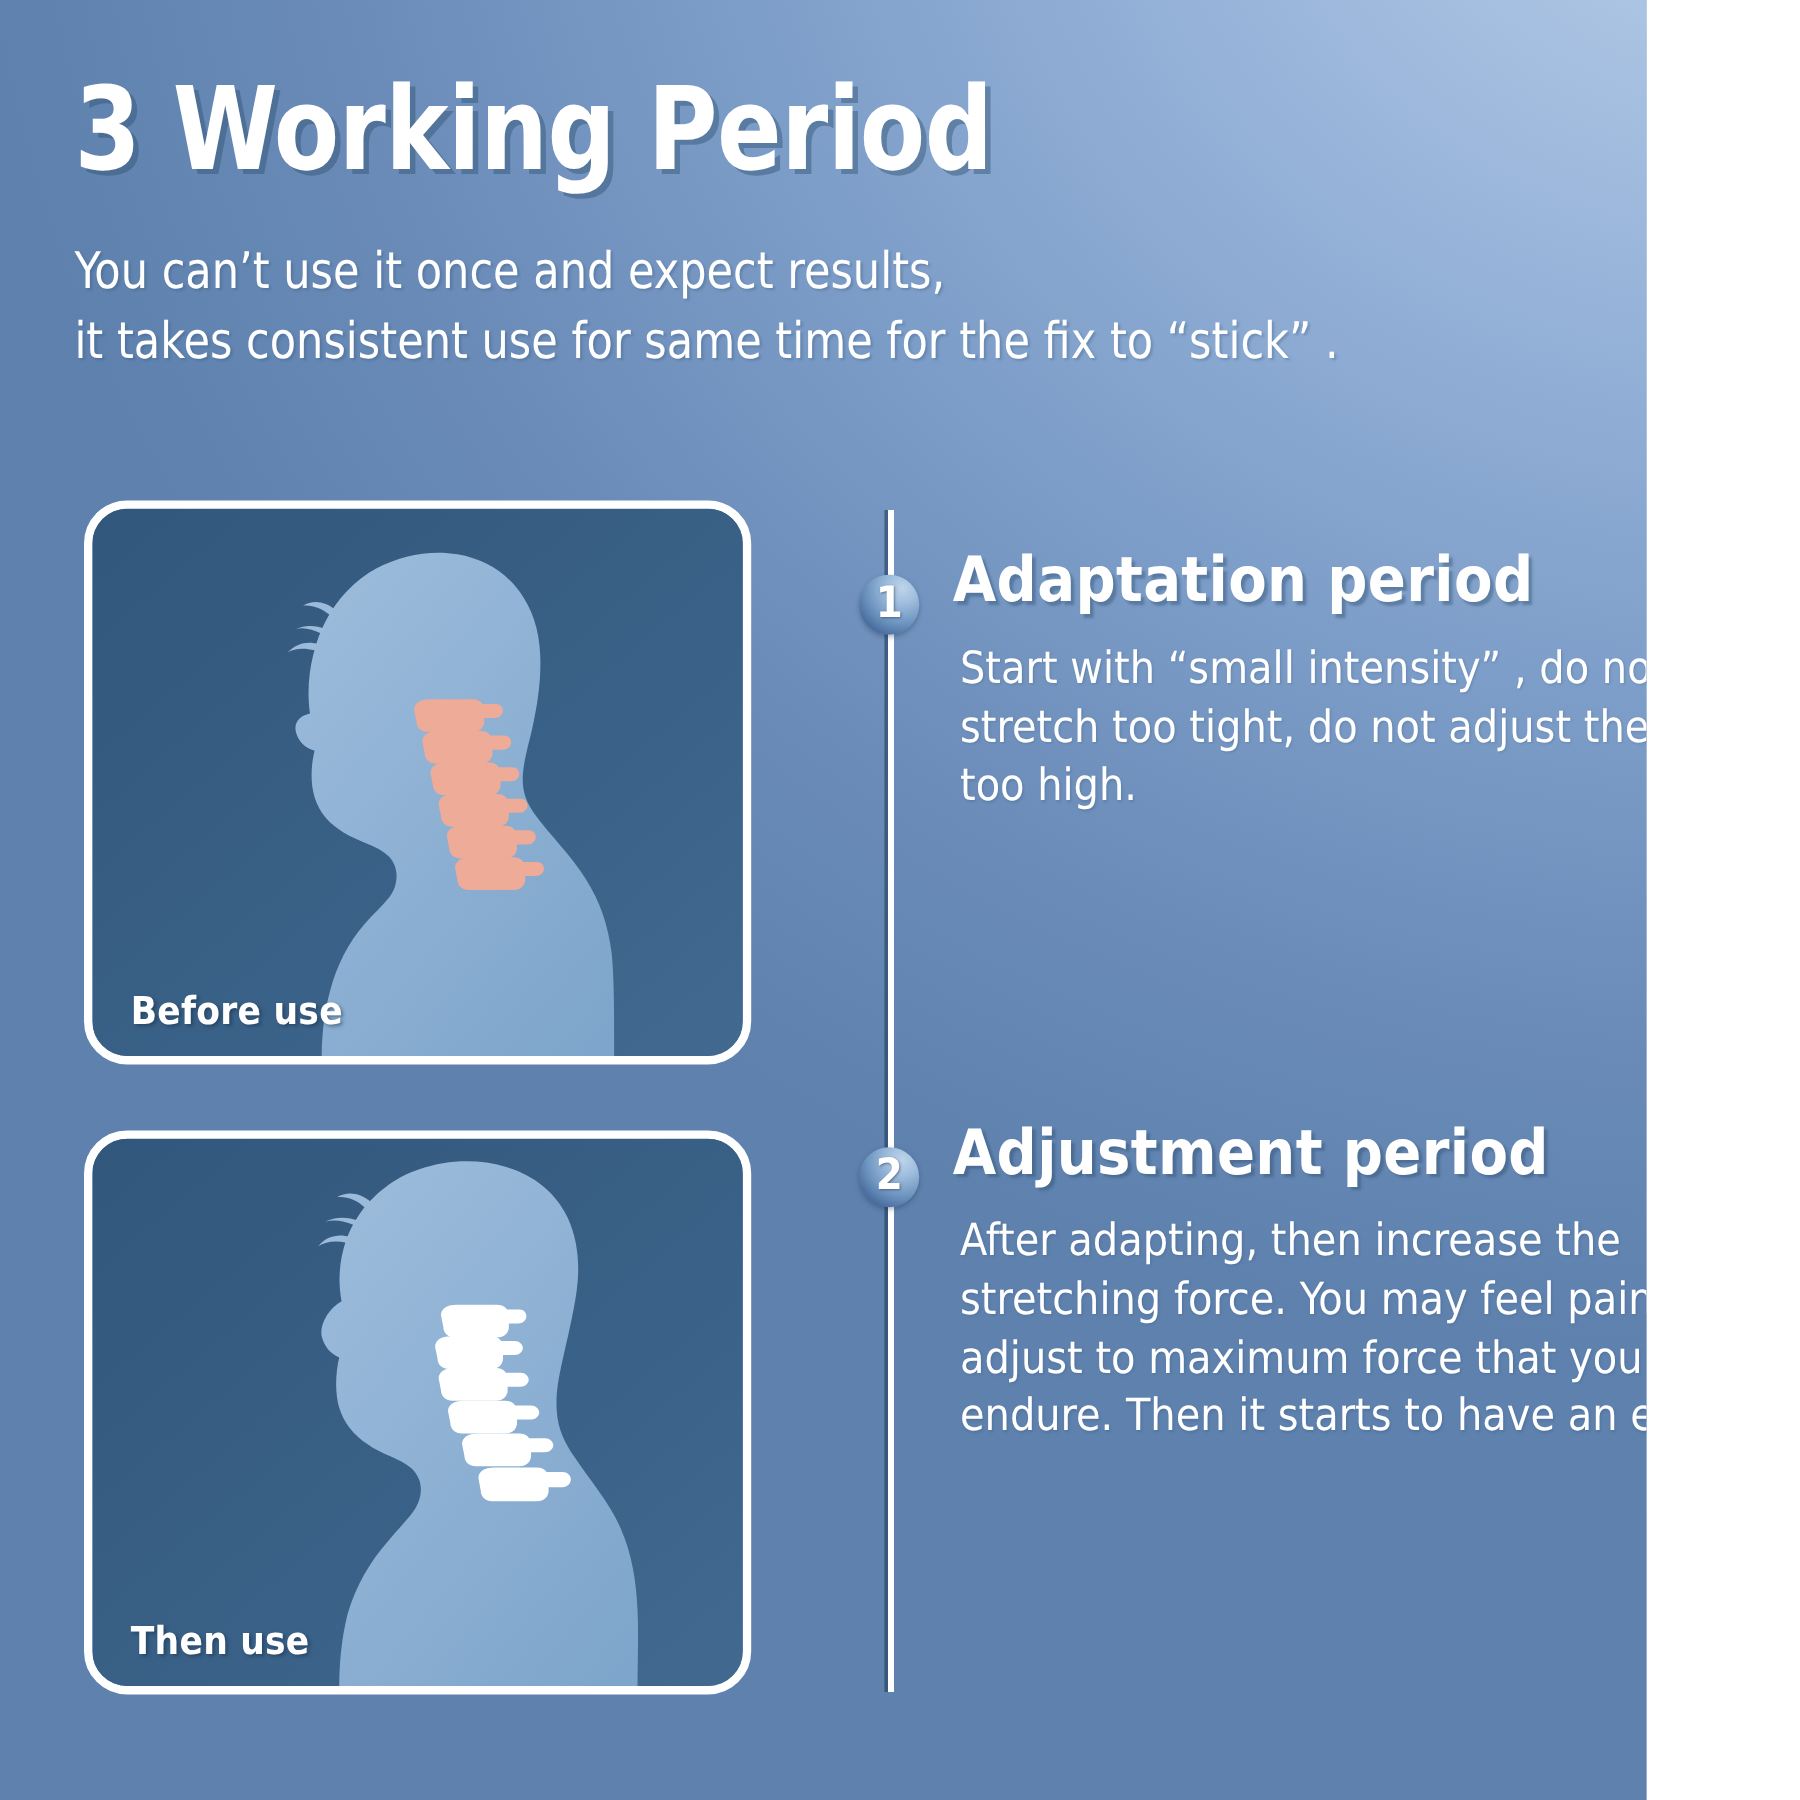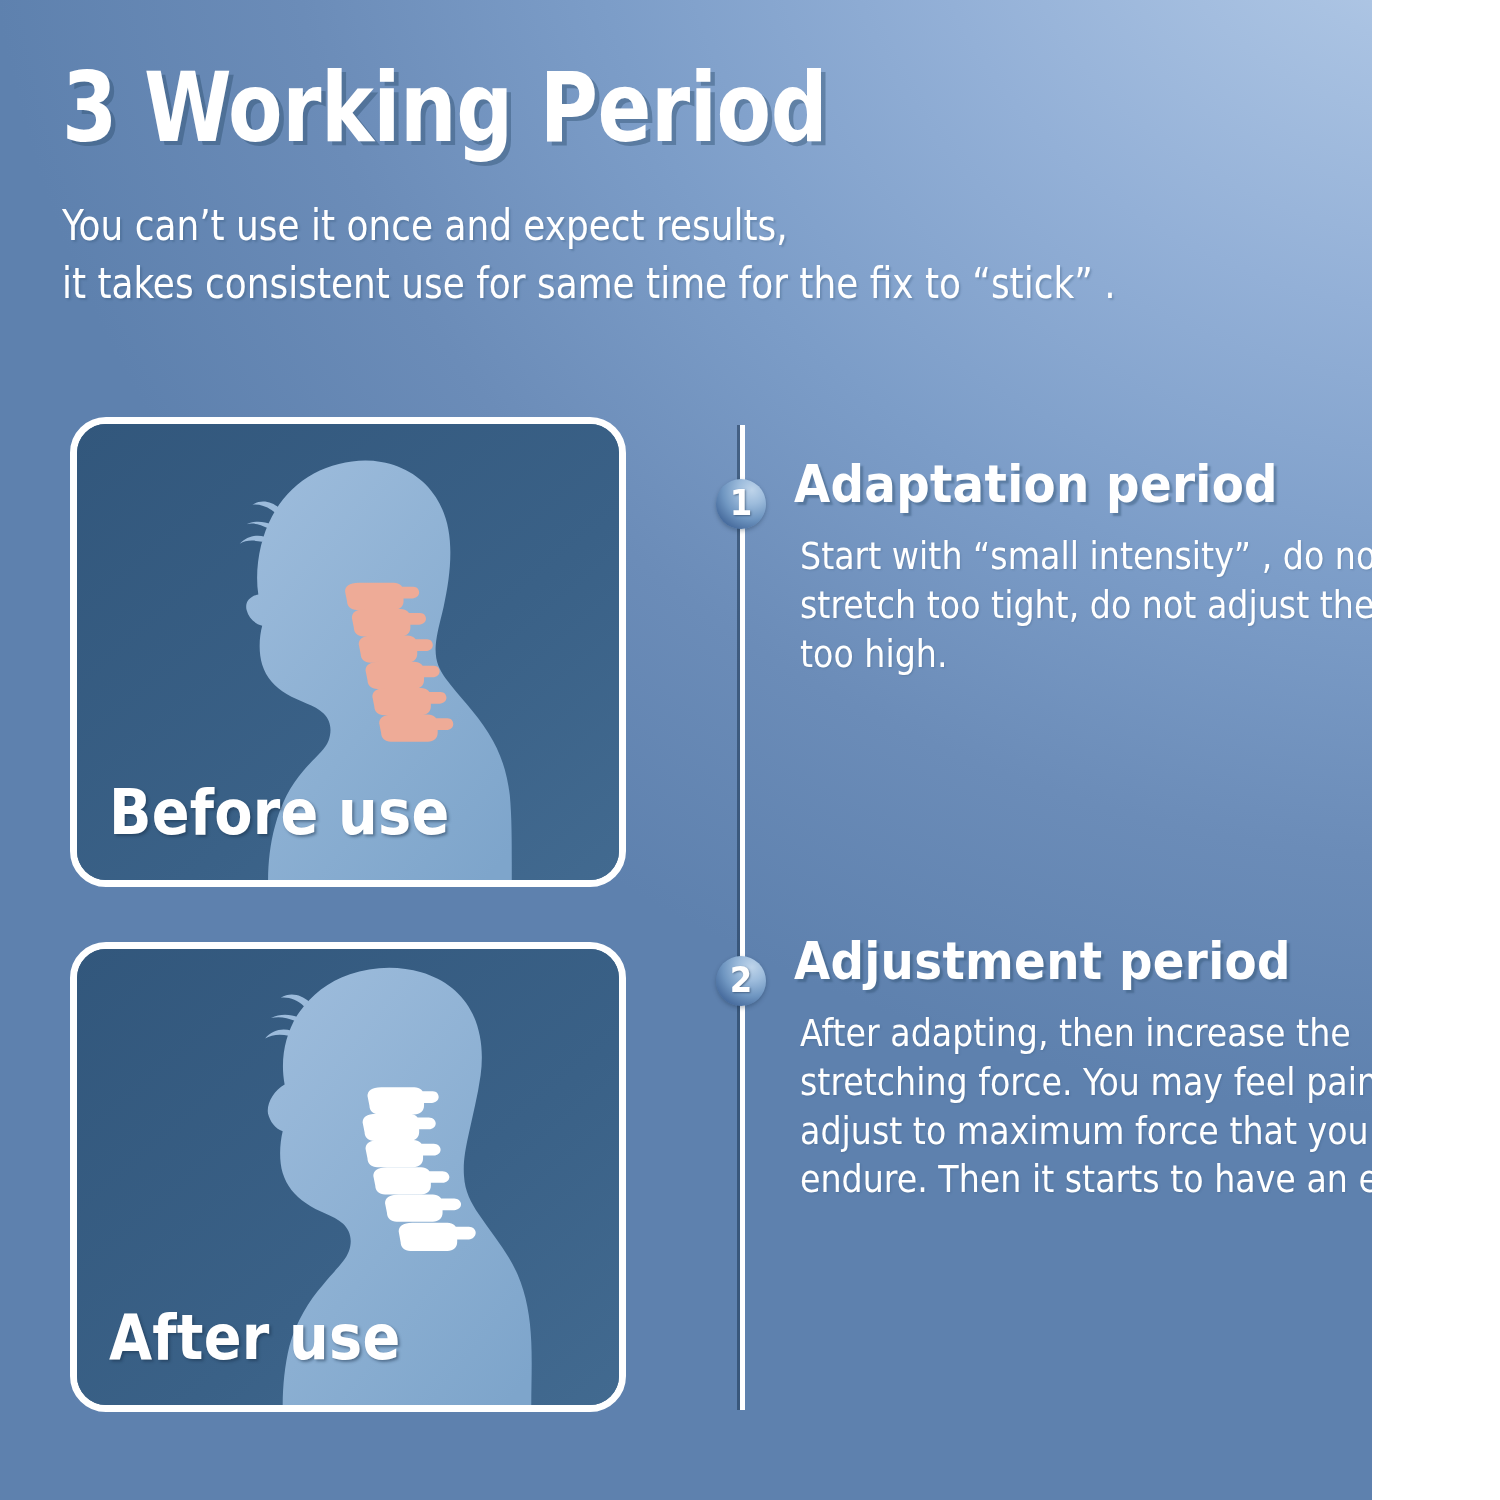--- a/index.html
+++ b/index.html
@@ -82,24 +82,24 @@
   .card-svg {
     position: absolute;
     inset: 0;
     width: 100%;
     height: 100%;
     display: block;
   }
   .card-caption {
     position: absolute;
     left: 32px;
-    bottom: 36px;
+    bottom: 22px;
     font-family: "Liberation Sans Narrow", "DejaVu Sans Condensed", "Liberation Sans", sans-serif;
     font-weight: 700;
-    font-size: 62px;
+    font-size: 32px;
     line-height: 1;
     color: #ffffff;
     text-shadow: 2px 2px 3px rgba(20, 42, 66, 0.45);
     letter-spacing: 0.2px;
   }
 
   
   .timeline-line {
     position: absolute;
     left: 740px;
@@ -295,21 +295,21 @@
           <path d="M310 197 h35 c6 0 10 4 10 9 v10 c0 5-4 9-10 9 h-37 c-6 0-10-4-10-9 l-2-10 c0-5 4-9 14-9 z
                    M345 201 h21 c4 0 7 3 7 6 c0 3-3 6-7 6 h-21 z"></path>
           <path d="M318 225 h35 c6 0 10 4 10 9 v10 c0 5-4 9-10 9 h-37 c-6 0-10-4-10-9 l-2-10 c0-5 4-9 14-9 z
                    M353 229 h22 c4 0 7 3 7 6 c0 3-3 6-7 6 h-22 z"></path>
           <path d="M330 253 h35 c6 0 10 4 10 9 v10 c0 5-4 9-10 9 h-37 c-6 0-10-4-10-9 l-2-10 c0-5 4-9 14-9 z
                    M365 257 h22 c4 0 7 3 7 6 c0 3-3 6-7 6 h-22 z"></path>
           <path d="M344 282 h36 c6 0 10 4 10 9 v11 c0 5-4 9-10 9 h-38 c-6 0-10-4-10-9 l-2-11 c0-5 4-9 14-9 z
                    M380 286 h22 c4 0 7 3 7 6 c0 4-3 7-7 7 h-22 z"></path>
         </g>
       </svg>
-      <div class="card-caption">After use</div>
+      <div class="card-caption">Then use</div>
     </div>
   </div>
 
   <div class="timeline-line"></div>
 
   <div class="steps">
 
     <div class="step step-1">
       <div class="badge">
         <span>1</span>

